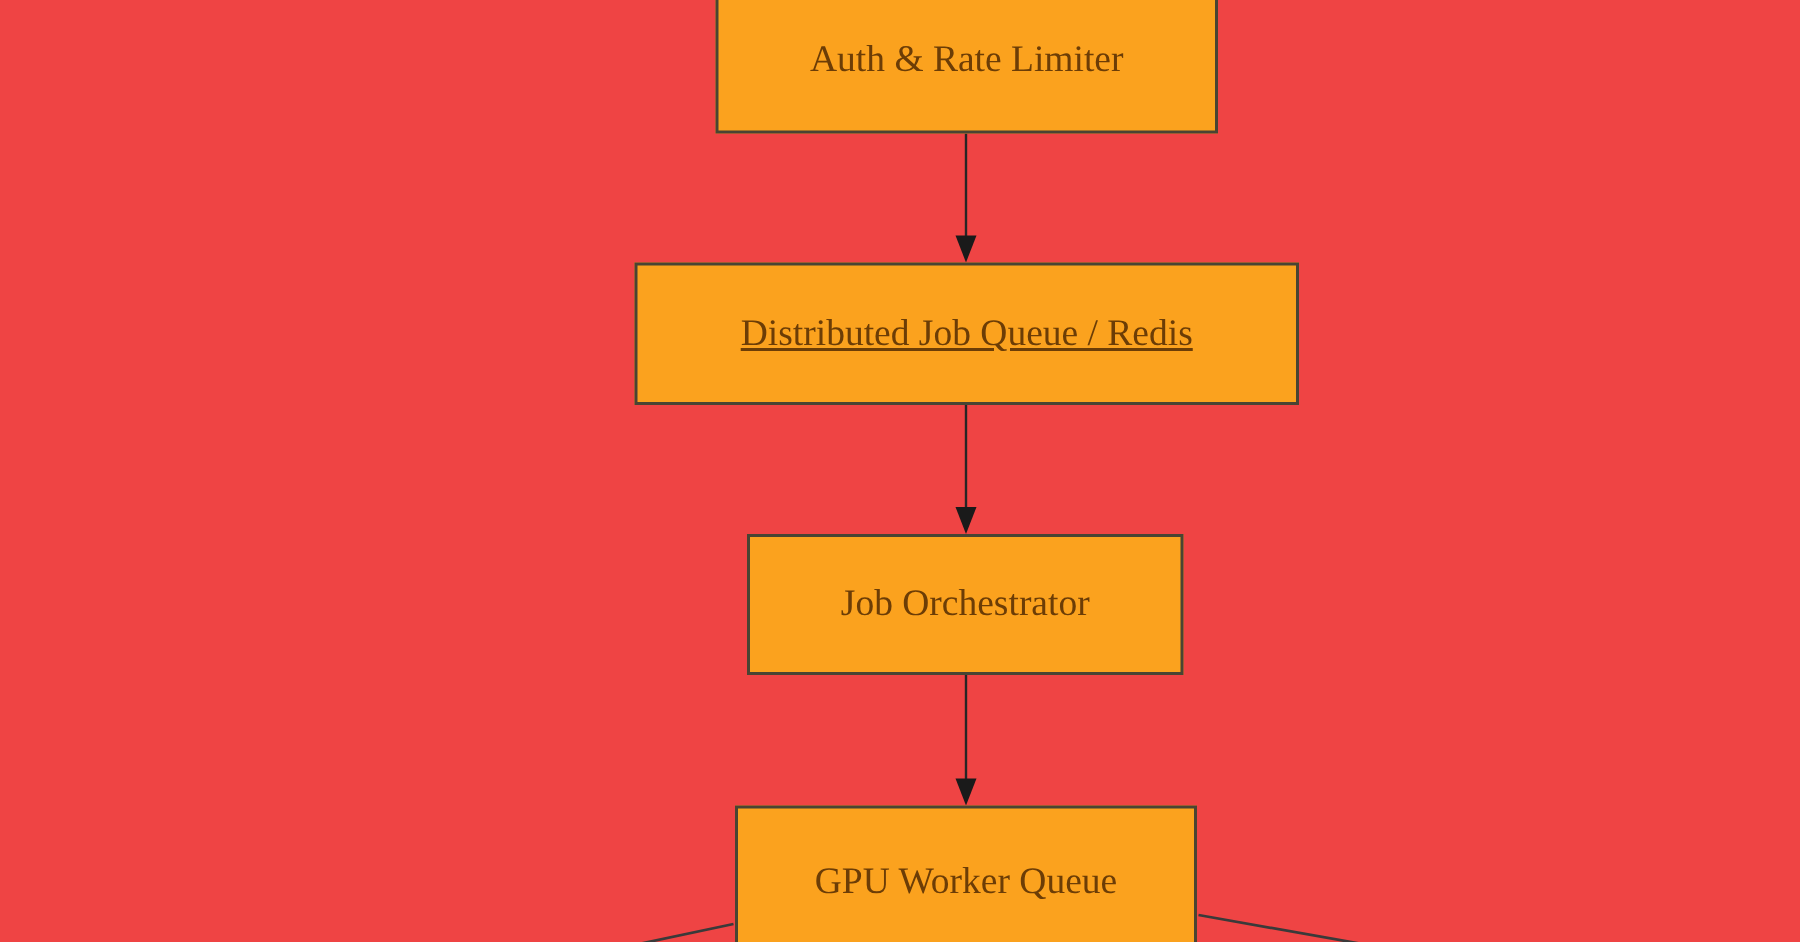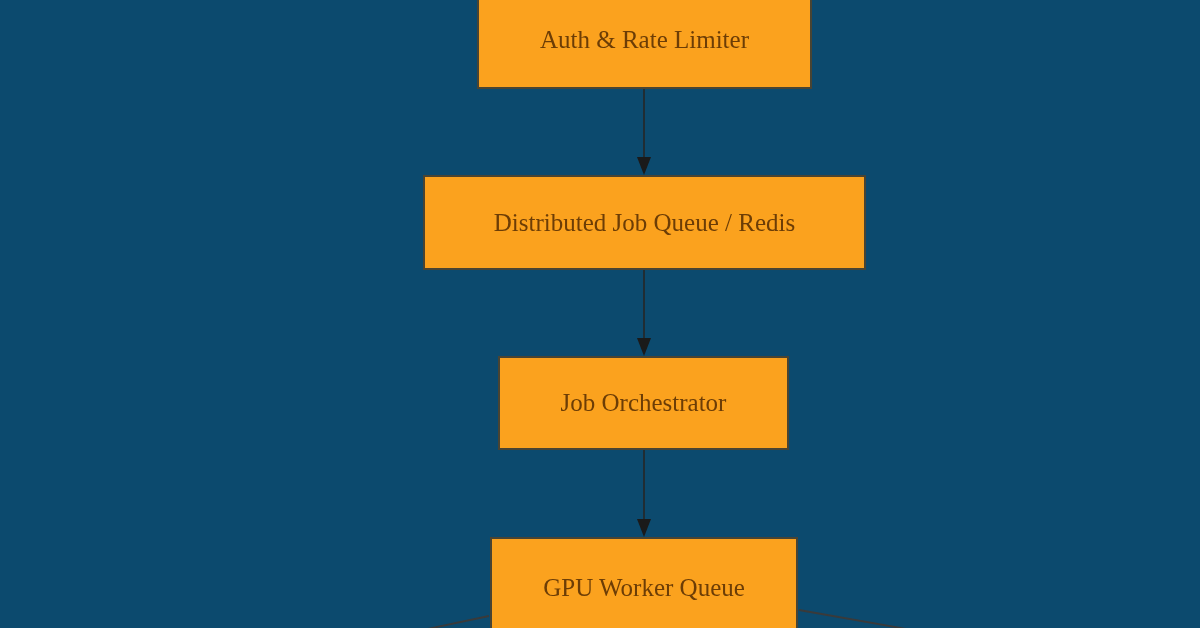--- a/index.html
+++ b/index.html
@@ -6,21 +6,21 @@
     margin: 0;
     padding: 0;
     background: #ffffff;
     font-family: "Liberation Serif", "DejaVu Serif", serif;
   }
   .canvas {
     position: relative;
     width: 1200px;
     height: 628px;
     overflow: hidden;
-    background: #0c4a6e;
+    background: #ef4444;
   }
   .edges {
     position: absolute;
     left: 0;
     top: 0;
     width: 1200px;
     height: 628px;
     pointer-events: none;
   }
   .node {
@@ -31,21 +31,21 @@
     color: #6c3d06;
     font-size: 25px;
     display: flex;
     align-items: center;
     justify-content: center;
     text-align: center;
     line-height: 1.2;
     white-space: nowrap;
   }
   .node-auth      { left: 477px; top: -9px;  width: 335px; height: 98px;  }
-  .node-queue     { left: 423px; top: 175px; width: 443px; height: 95px;  }
+  .node-queue     { left: 423px; top: 175px; width: 443px; height: 95px; text-decoration: underline;  }
   .node-orch      { left: 498px; top: 356px; width: 291px; height: 94px;  }
   .node-gpu       { left: 490px; top: 537px; width: 308px; height: 101px; }
 </style>
 </head>
 <body>
 
 <div class="canvas">
 
   <svg class="edges" viewBox="0 0 1200 628" xmlns="http://www.w3.org/2000/svg">
 

